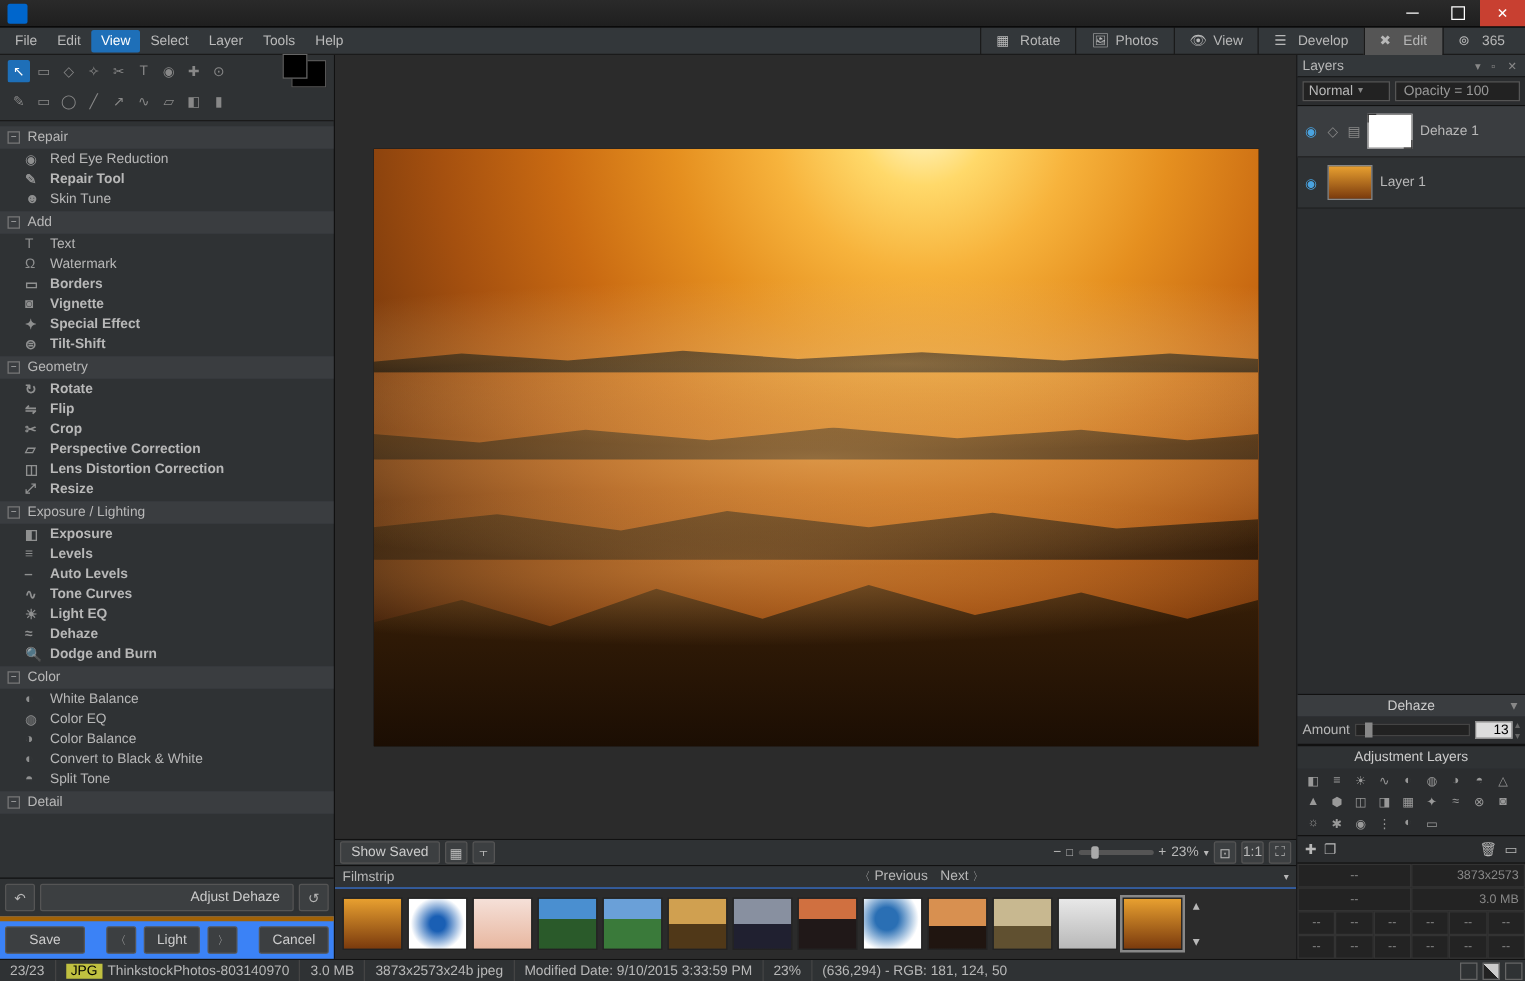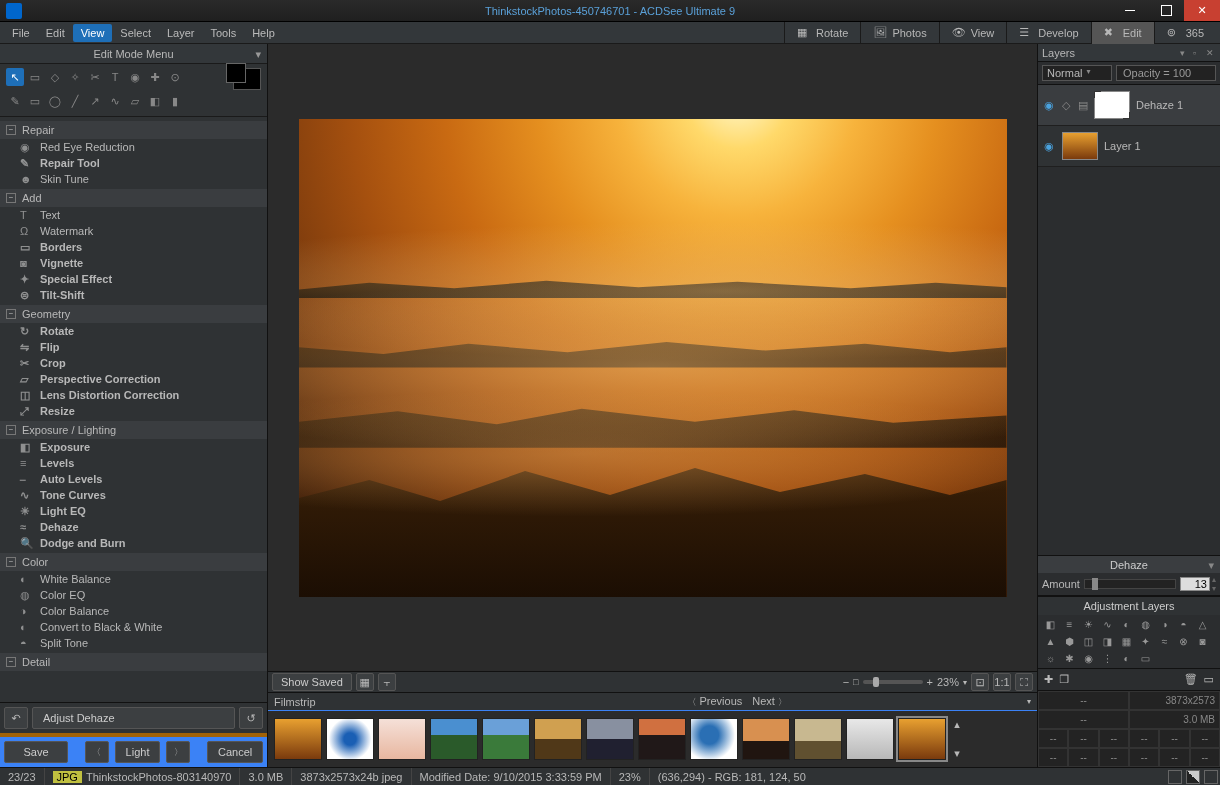--- a/index.html
+++ b/index.html
@@ -112,21 +112,20 @@
   .status .jpg{background:#c0c040;color:#000;padding:0 4px;margin-right:4px}
   .status .spacer{flex:1}
   .status .ic{width:14px;height:14px;margin:0 2px;border:1px solid #666}
   .navarr{font-size:9px;color:#aaa}
 </style>
 </head>
 <body>
 
 <div class="titlebar">
   <div class="app-icon"></div>
-  <div class="title-text">ThinkstockPhotos-450746701 - ACDSee Ultimate 9</div>
   <div class="winbtns">
     <div class="winbtn min"></div>
     <div class="winbtn max"></div>
     <div class="winbtn close"></div>
   </div>
 </div>
 
 <div class="menubar">
   <span class="mi">File</span>
   <span class="mi">Edit</span>
@@ -159,21 +158,20 @@
     <div class="modetab">
         <span class="ico">⊚</span>
         <span>365</span>
       </div>
   </div>
 </div>
 
 <div class="main">
 
   <div class="left">
-    <div class="editmode-head">Edit Mode Menu</div>
     <div class="toolbox">
       <div class="toolrow">
         <div class="tool sel">↖</div>
         <div class="tool">▭</div>
         <div class="tool">◇</div>
         <div class="tool">✧</div>
         <div class="tool">✂</div>
         <div class="tool">T</div>
         <div class="tool">◉</div>
         <div class="tool">✚</div>
@@ -333,21 +331,21 @@
         </div>
         <div class="sec">
           <div class="sec-h">
             <span class="pm">−</span>
             <span>Detail</span>
           </div>
         </div>
       </div>
     <div class="left-bottom">
       <div class="iconbtn">↶</div>
-      <div class="btn" style="flex:1;text-align:left">Adjust Dehaze</div>
+      <div class="btn" style="flex:1;text-align:right">Adjust Dehaze</div>
       <div class="iconbtn">↺</div>
     </div>
     <div class="row2">
       <div class="btn" style="width:64px;text-align:center">Save</div>
       <div style="flex:1"></div>
       <div class="iconbtn">
           <span class="navarr">〈</span>
         </div>
       <div class="btn">Light</div>
       <div class="iconbtn">

